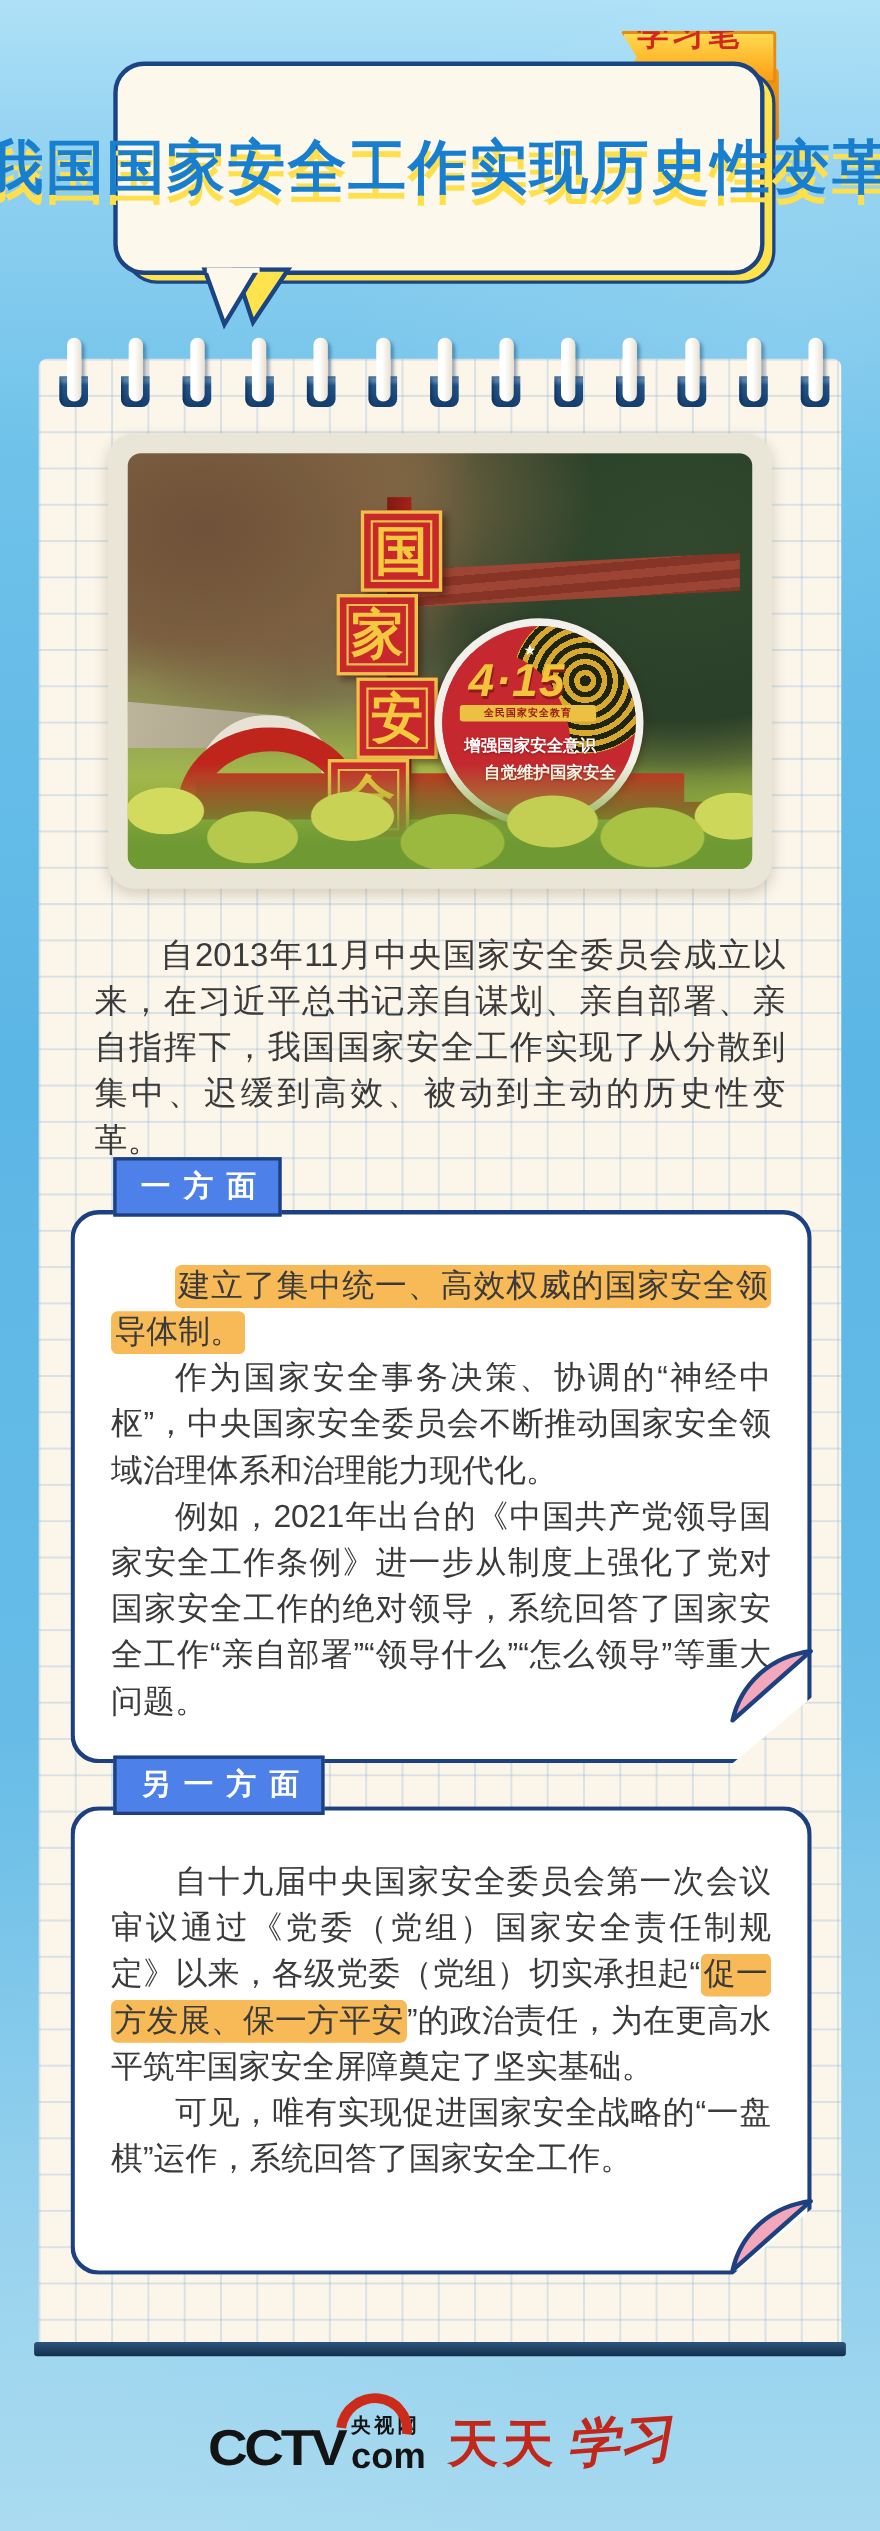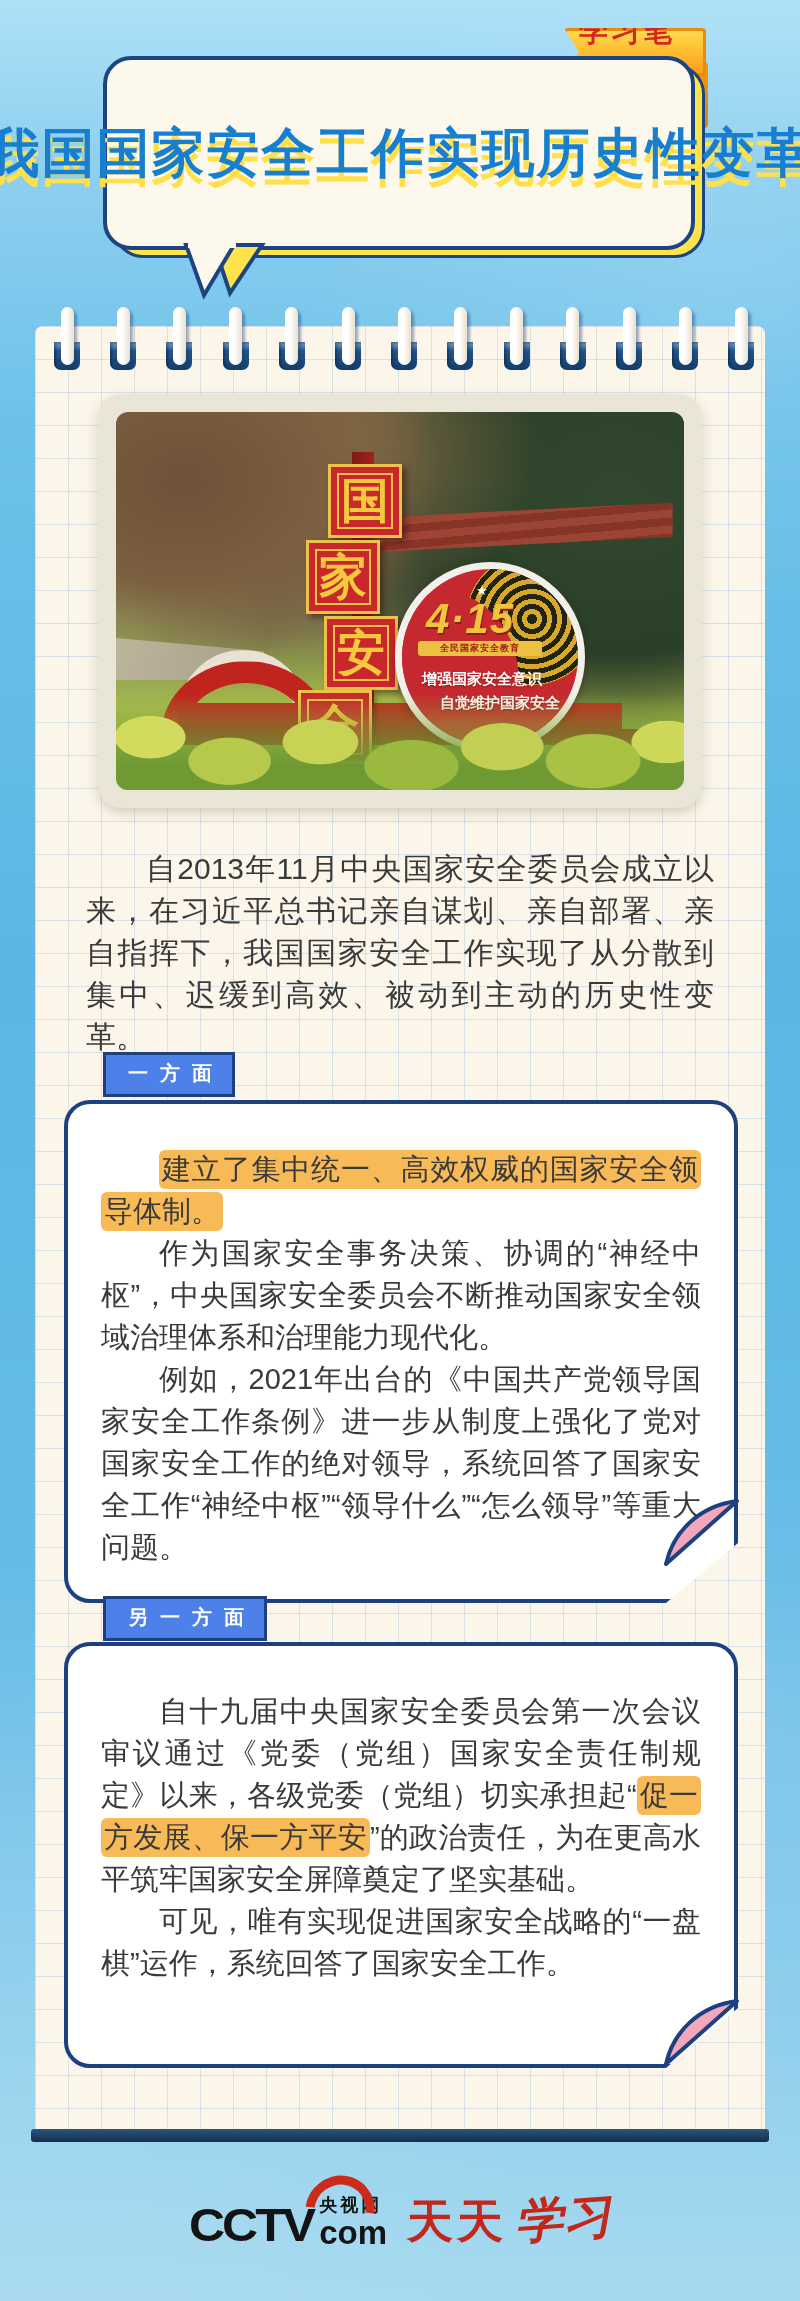--- a/index.html
+++ b/index.html
@@ -70,21 +70,21 @@
       radial-gradient(70px 40px at 20% 70%,#b6c94c 58%,transparent 60%),
       radial-gradient(64px 38px at 36% 50%,#c8d355 58%,transparent 60%),
       radial-gradient(80px 44px at 52% 75%,#9ab93e 58%,transparent 60%),
       radial-gradient(70px 40px at 68% 55%,#c3cf52 58%,transparent 60%),
       radial-gradient(80px 46px at 84% 70%,#a9c244 58%,transparent 60%),
       radial-gradient(60px 36px at 97% 50%,#cdd75a 58%,transparent 60%),
       linear-gradient(180deg,transparent 0,rgba(140,170,60,.45) 30%,#6f9a33 75%);}
   
   .para{font-size:30px;line-height:42px;color:#3a3a3a;font-weight:500;text-align:justify;margin:0;text-indent:2em;}
   .intro{position:absolute;left:86px;top:822px;width:628px;margin-top:26px;}
-  .tag{position:absolute;background:#4d80e8;border:3px solid #1d4180;color:#fff;font-size:20px;font-weight:800;letter-spacing:12px;padding:5px 8px 7px 22px;z-index:3;}
+  .tag{position:absolute;background:#4d80e8;border:3px solid #1d4180;color:#fff;font-size:27px;font-weight:800;letter-spacing:12px;padding:5px 8px 7px 22px;z-index:3;}
   .card{position:absolute;left:64px;width:674px;background:#ffffff;border:4px solid #1d4180;border-radius:26px;box-sizing:border-box;
     clip-path:polygon(0 0,100% 0,100% calc(100% - 60px),calc(100% - 72px) 100%,0 100%);
     padding:44px 33px 0 33px;z-index:2;}
   .card .para{font-size:29px;line-height:42px;}
   mark.hl{background:#f7ba57;border-radius:6px;padding:3px 3px 4px;box-decoration-break:clone;-webkit-box-decoration-break:clone;color:inherit;}
   .fold{position:absolute;width:86px;height:74px;z-index:4;}
   
   .footer{position:absolute;left:0;top:2190px;width:800px;display:flex;justify-content:center;align-items:center;gap:20px;}
   .cctv-wrap{position:relative;display:flex;align-items:flex-end;gap:6px;}
   .cctv-word{font-size:50px;font-weight:900;color:#141414;letter-spacing:-3px;line-height:48px;transform:scaleY(.92);}
@@ -175,21 +175,21 @@
       <div class="bushes"></div>
     </div>
   </div>
 
   <p class="para intro">自2013年11月中央国家安全委员会成立以来，在习近平总书记亲自谋划、亲自部署、亲自指挥下，我国国家安全工作实现了从分散到集中、迟缓到高效、被动到主动的历史性变革。</p>
 
   <div class="tag" style="left:103px;top:1052px">一方面</div>
   <div class="card" style="top:1100px;height:503px">
     <p class="para"><mark class="hl">建立了集中统一、高效权威的国家安全领导体制。</mark></p>
     <p class="para">作为国家安全事务决策、协调的“神经中枢”，中央国家安全委员会不断推动国家安全领域治理体系和治理能力现代化。</p>
-    <p class="para">例如，2021年出台的《中国共产党领导国家安全工作条例》进一步从制度上强化了党对国家安全工作的绝对领导，系统回答了国家安全工作“神经中枢”“领导什么”“怎么领导”等重大问题。</p>
+    <p class="para">例如，2021年出台的《中国共产党领导国家安全工作条例》进一步从制度上强化了党对国家安全工作的绝对领导，系统回答了国家安全工作“亲自部署”“领导什么”“怎么领导”等重大问题。</p>
   </div>
   <svg class="fold" style="left:657px;top:1496px" viewBox="0 0 86 74">
     <path d="M80,5 C42,10 16,36 9,68 L80,5 Z" fill="#f3a7ba" stroke="#1d4180" stroke-width="4" stroke-linejoin="round"></path>
   </svg>
 
   <div class="tag" style="left:103px;top:1596px">另一方面</div>
   <div class="card" style="top:1642px;height:426px">
     <p class="para"><span>自十九届中央国家安全委员会第一次会议审议通过《党委（党组）国家安全责任制规定》以来，各级党委（党组）切实承担起“</span><mark class="hl">促一方发展、保一方平安</mark><span>”的政治责任，为在更高水平筑牢国家安全屏障奠定了坚实基础。</span></p>
     <p class="para">可见，唯有实现促进国家安全战略的“一盘棋”运作，系统回答了国家安全工作。</p>
   </div>

